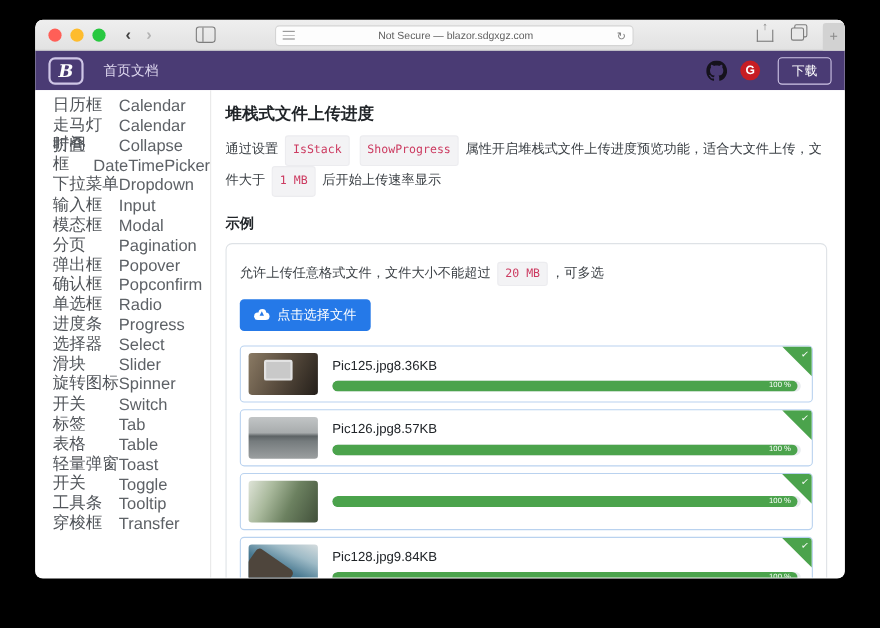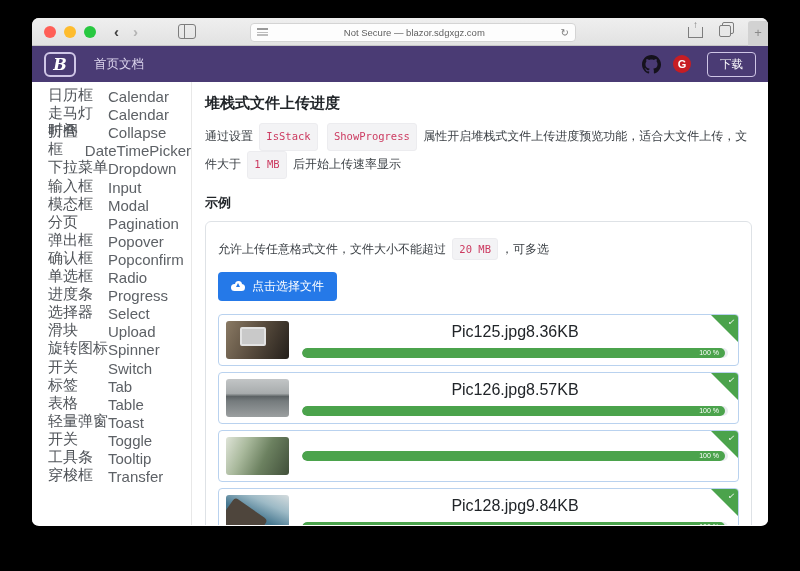--- a/index.html
+++ b/index.html
@@ -79,21 +79,21 @@
   .file-card { position:relative; border:1px solid #b9d2ef; border-radius:4px; height:52px;
                margin-bottom:6px; display:flex; align-items:center; padding:6px 10px 6px 7px; overflow:hidden; background:#fff; }
   .thumb { width:63px; height:38px; border-radius:3px; margin-right:13px; flex:none; position:relative; overflow:hidden; }
   .thumb-1 { background:linear-gradient(115deg,#8a7a64 0%,#5c4f40 45%,#241f1a 100%); }
   .thumb-1::after { content:""; position:absolute; left:14px; top:6px; width:22px; height:15px; background:#c9c9c9; border:2px solid #e3e3e3; border-radius:2px; }
   .thumb-2 { background:linear-gradient(180deg,#c2c5c6 0%,#a8acad 38%,#5d6365 46%,#757b7d 58%,#9b9fa0 100%); }
   .thumb-3 { background:linear-gradient(115deg,#dfe4d8 0%,#a9b99c 30%,#6c8160 60%,#41503a 100%); }
   .thumb-4 { background:linear-gradient(205deg,#d5dcde 0%,#9dbac6 28%,#4a7a92 55%,#2d4f63 100%); }
   .thumb-4::after { content:""; position:absolute; left:-6px; top:10px; width:40px; height:40px; background:#4e453c; transform:rotate(35deg); border-radius:4px; }
   .file-body { flex:1; min-width:0; }
-  .file-row1 { display:flex; justify-content:center; font-size:16px; color:#212529; margin:2px 0 7px; }
+  .file-row1 { display:flex; justify-content:flex-start; font-size:12px; color:#212529; margin:2px 0 7px; }
   .pbar { height:10px; background:#e9ecef; border-radius:5px; overflow:hidden; position:relative; }
   .pfill { position:absolute; left:0; top:0; bottom:0; width:99.3%; background:#4ba34c; border-radius:5px;
            color:#fff; font-size:7px; text-align:right; line-height:10px; padding-right:6px; }
   .ribbon { position:absolute; top:0; right:0; width:0; height:0;
             border-top:27px solid #4ba34c; border-left:27px solid transparent; }
   .ribbon-check { position:absolute; top:2px; right:2px; color:#fff; font-size:9px; transform:rotate(8deg); }
 </style>
 </head>
 <body>
 
@@ -190,21 +190,21 @@
         <li>
             <span class="zh">进度条</span>
             <span class="en">Progress</span>
           </li>
         <li>
             <span class="zh">选择器</span>
             <span class="en">Select</span>
           </li>
         <li>
             <span class="zh">滑块</span>
-            <span class="en">Upload</span>
+            <span class="en">Slider</span>
           </li>
         <li>
             <span class="zh">旋转图标</span>
             <span class="en">Spinner</span>
           </li>
         <li>
             <span class="zh">开关</span>
             <span class="en">Switch</span>
           </li>
         <li>

